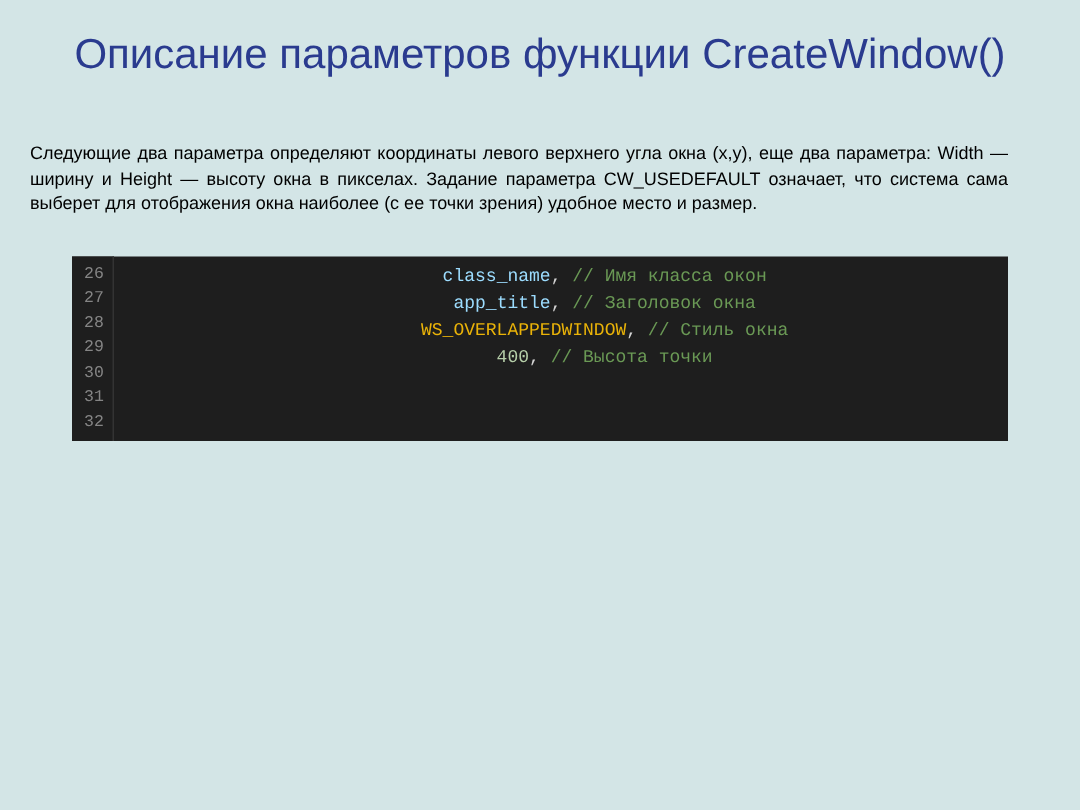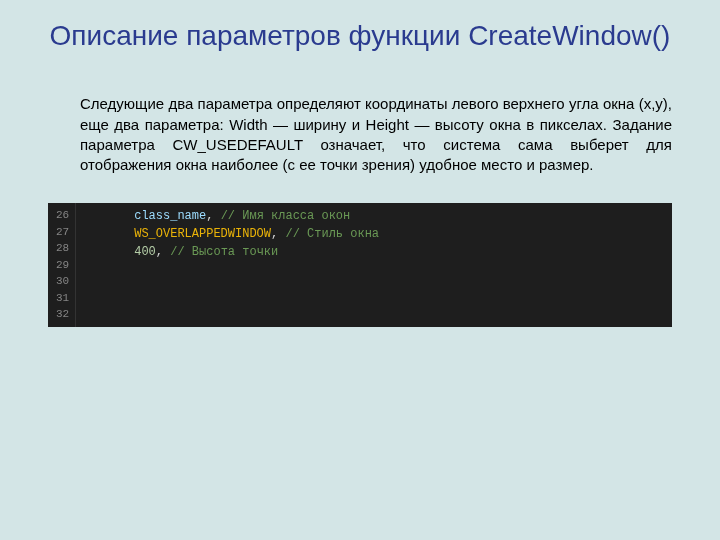--- a/index.html
+++ b/index.html
@@ -1,41 +1,41 @@
 <!DOCTYPE html>
 <html><head>
   <meta charset="utf-8">
   <style>
     * {
       margin: 0;
       padding: 0;
       box-sizing: border-box;
+      text-align: center;
     }
     body {
       width: 720px;
       height: 540px;
       background: #d3e5e6;
       font-family: Arial, sans-serif;
       overflow: hidden;
     }
     .title {
       color: #2a3b8f;
       font-size: 28px;
       text-align: center;
       font-weight: normal;
       padding: 18px 40px 0 40px;
       line-height: 1.3;
     }
     .paragraph {
       color: #000;
-      font-size: 15px;
-      padding: 40px 48px 0 34px;
+      font-size: 12px;
+      padding: 40px 48px 0 20px;
       line-height: 1.35;
       text-align: justify;
-      margin-left: 46px;
     }
     .code-block {
       margin: 28px 48px 0 48px;
       background: #1e1e1e;
       font-family: Consolas, 'Courier New', monospace;
       font-size: 12px;
       line-height: 1.5;
       display: flex;
     }
     .gutter {
@@ -89,16 +89,17 @@
       <div class="gutter-line">26</div>
       <div class="gutter-line">27</div>
       <div class="gutter-line">28</div>
       <div class="gutter-line">29</div>
       <div class="gutter-line">30</div>
       <div class="gutter-line">31</div>
       <div class="gutter-line">32</div>
     </div>
   <div class="code-body" id="codebody">
       <div class="code-line"><span class="indent"></span><span class="tok-var">class_name</span><span class="tok-punct">, </span><span class="tok-comment">// Имя класса окон</span></div>
+      <div class="code-line"><span class="indent"></span><span class="tok-var">app_title</span><span class="tok-punct">, </span><span class="tok-comment">// Заголовок окна</span></div>
       <div class="code-line"><span class="indent"></span><span class="tok-const">WS_OVERLAPPEDWINDOW</span><span class="tok-punct">, </span><span class="tok-comment">// Стиль окна</span></div>
       <div class="code-line"><span class="indent"></span><span class="tok-num">400</span><span class="tok-punct">, </span><span class="tok-comment">// Высота точки</span></div>
     </div>
 </div>
 
 </body></html>

